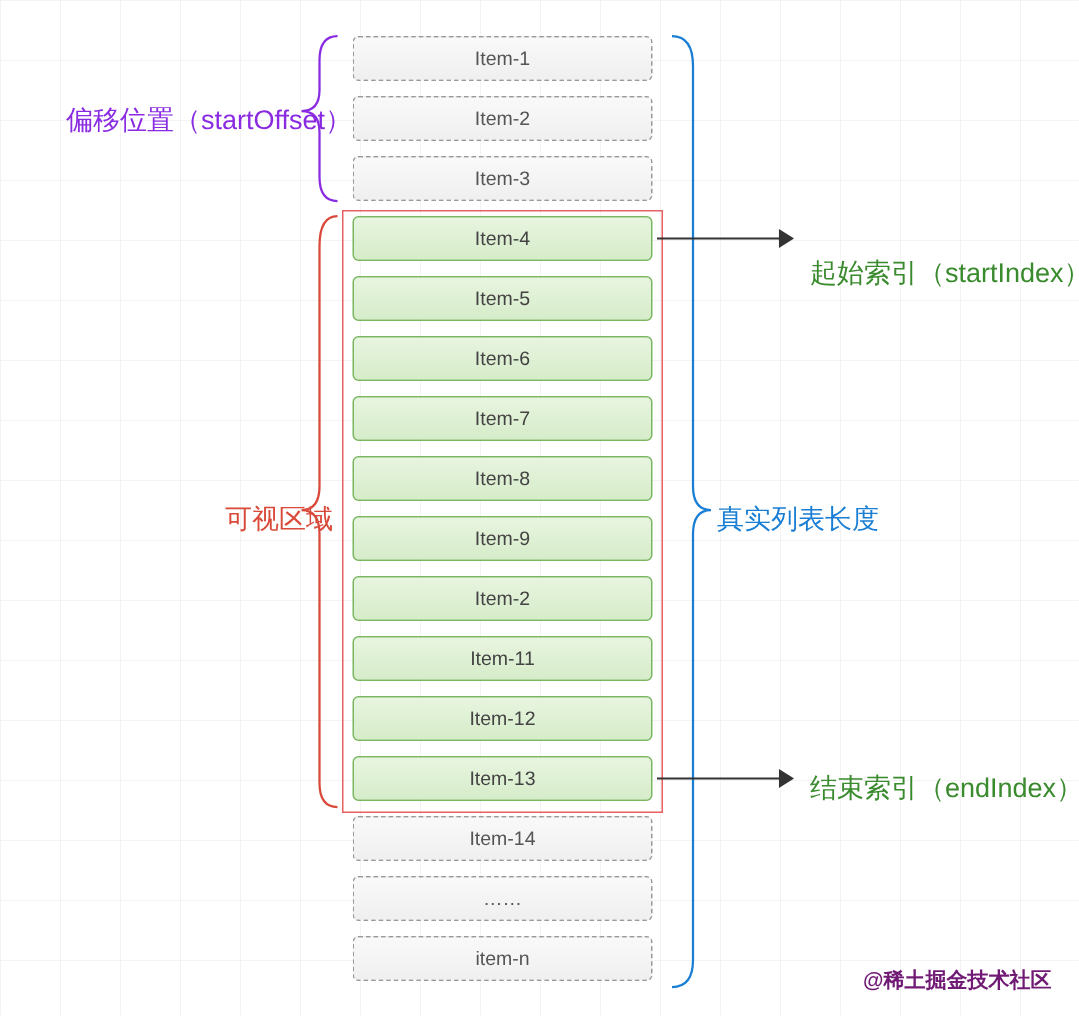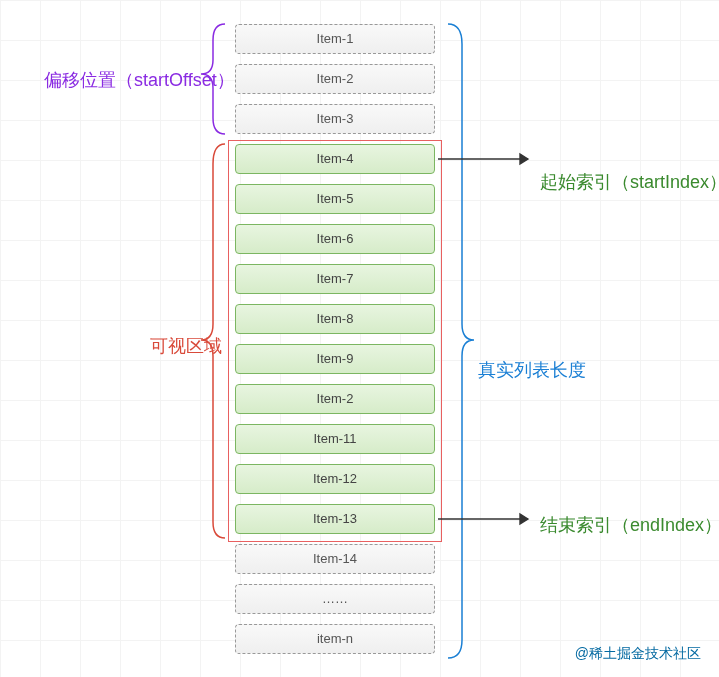--- a/index.html
+++ b/index.html
@@ -29,25 +29,25 @@
     background: linear-gradient(#e8f5e0,#d6ecc9);
     border: 1px solid #7bb661; color: #444;
   }
   .viewport {
     position: absolute; left: 228px; width: 214px;
     border: 1px solid #e86060;
   }
   .label { position: absolute; font-size: 18px; white-space: nowrap; }
   .offset-label  { color: #8a2be2; }
   .visible-label { color: #d94a3a; text-align: center; }
-  .full-label    { color: #1a7fd4; margin-top: 24px; }
+  .full-label    { color: #1a7fd4; }
   .green-label   { color: #3a8a2e; }
   .watermark {
     position: absolute; right: 18px; bottom: 14px;
-    color: #0369a1; font-size: 14px;
+    color: #701a75; font-size: 14px; font-weight: bold;
   }
   svg.overlay { position: absolute; inset: 0; width: 719px; height: 677px; pointer-events: none; }
 </style>
 </head>
 <body>
 
 <div class="stage">
 
   <div class="col">
     <div class="item">Item-1</div>

